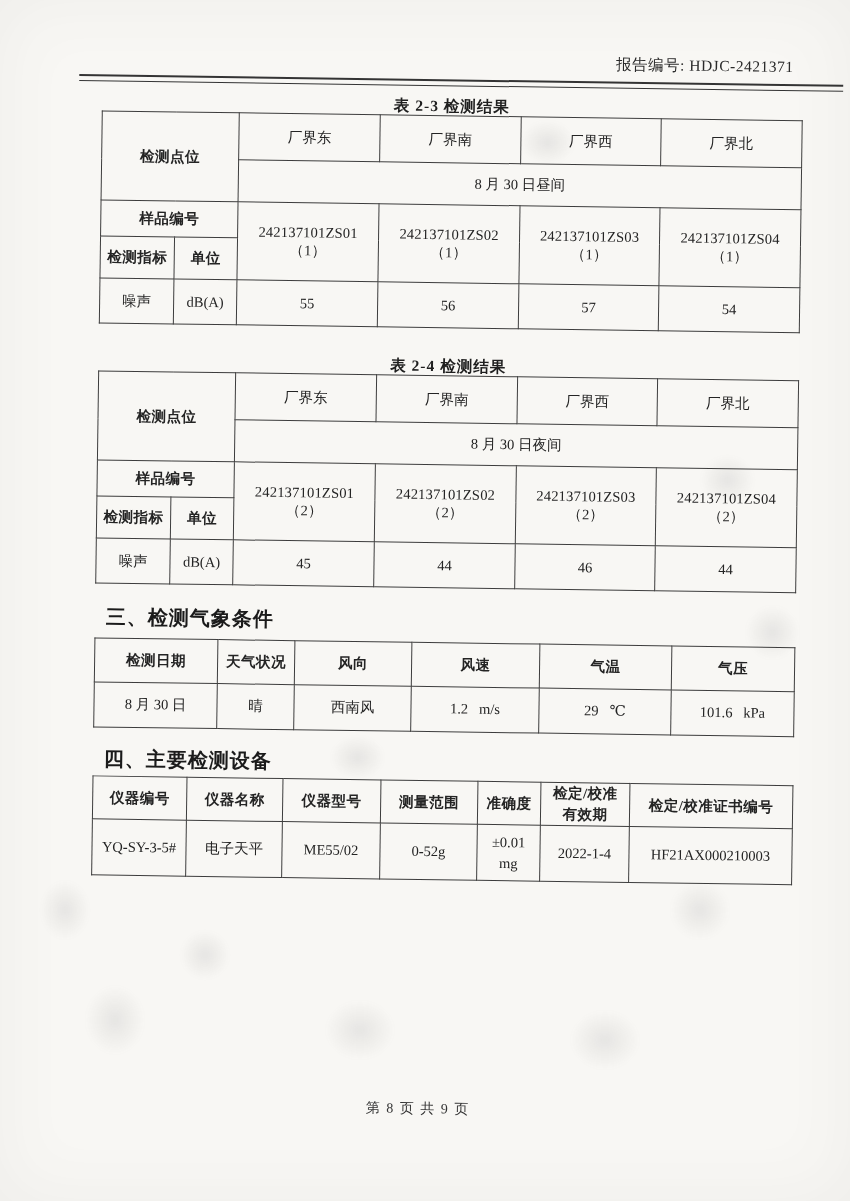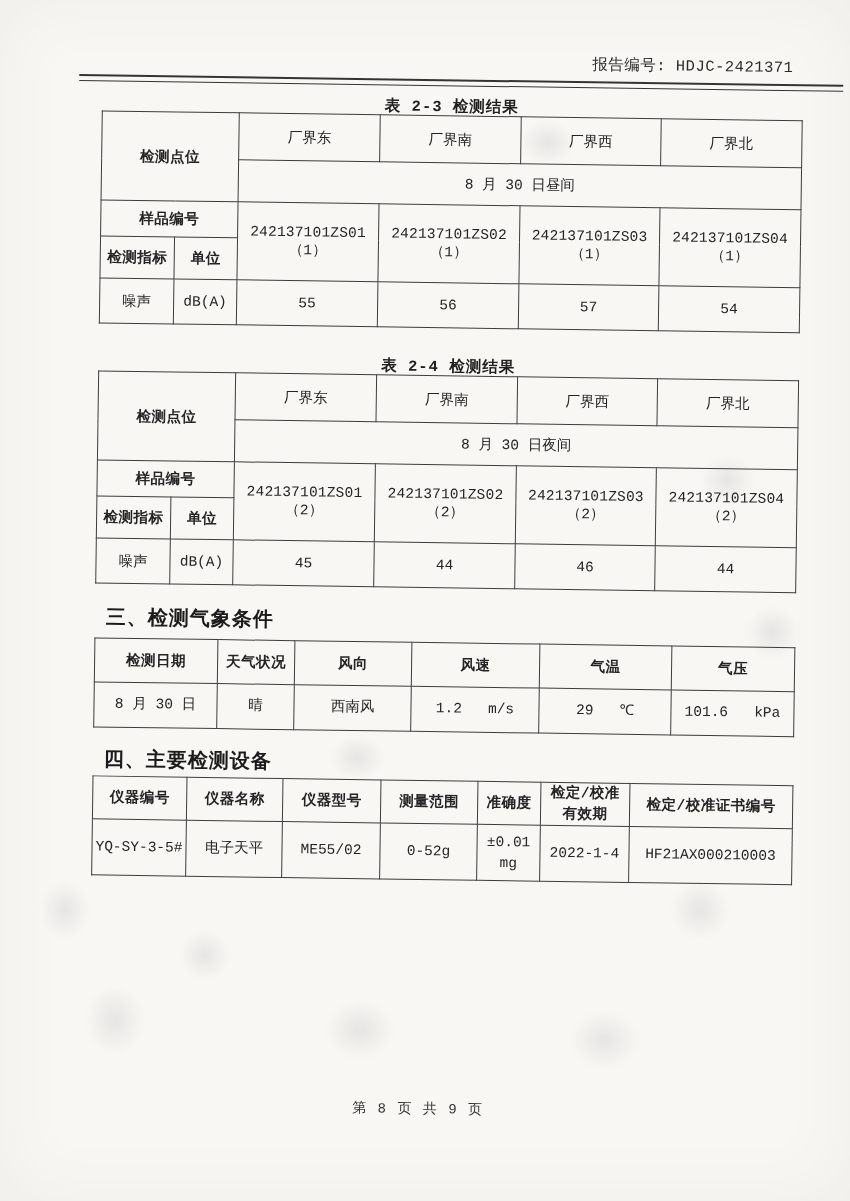--- a/index.html
+++ b/index.html
@@ -7,21 +7,20 @@
     width:850px;height:1201px;
     background:#e9e8e6;
     font-family:"Liberation Serif","DejaVu Serif",serif;
     overflow:hidden;
   }
   #page{
     position:relative;width:850px;height:1201px;
     background:#f8f7f4;
     box-shadow:inset 0 0 70px rgba(90,88,80,0.06);
     overflow:hidden;
-    font-family:Liberation Mono, monospace;
   }
   
   #sheet{
     position:absolute;left:0;top:0;width:850px;height:1201px;
     transform:rotate(0.8deg);
     transform-origin:425px 600px;
     color:#242424;
   }
   .report-no{
     position:absolute;top:52px;right:64px;

